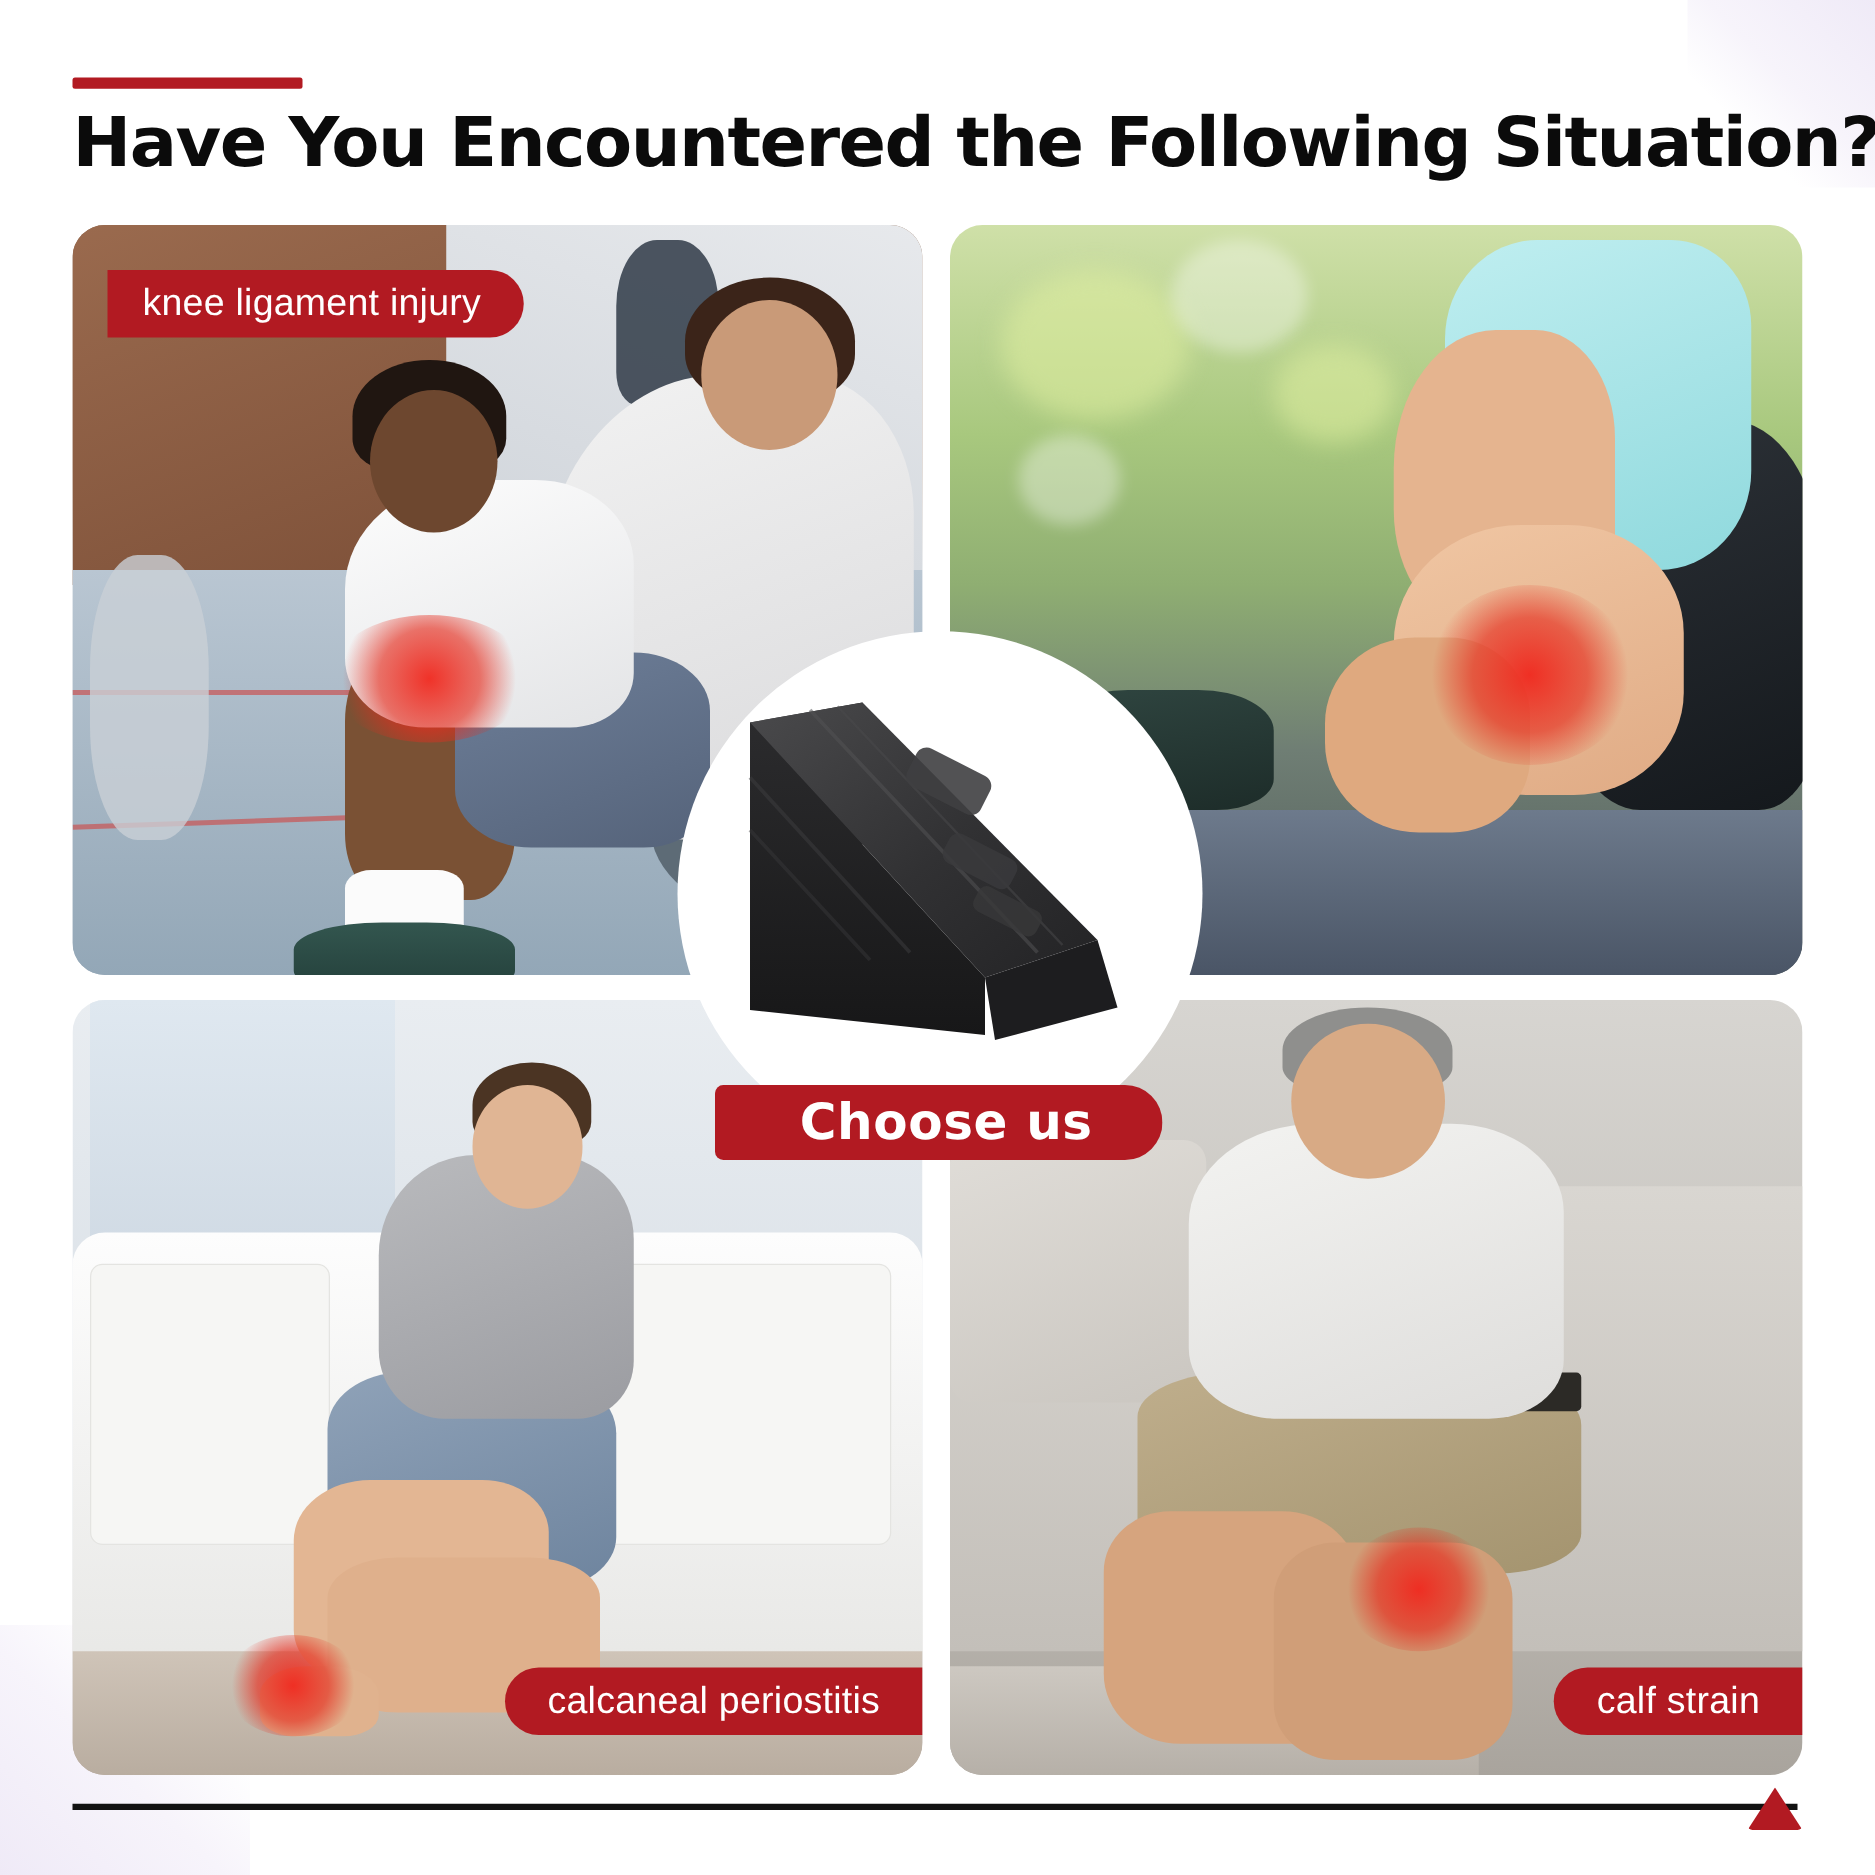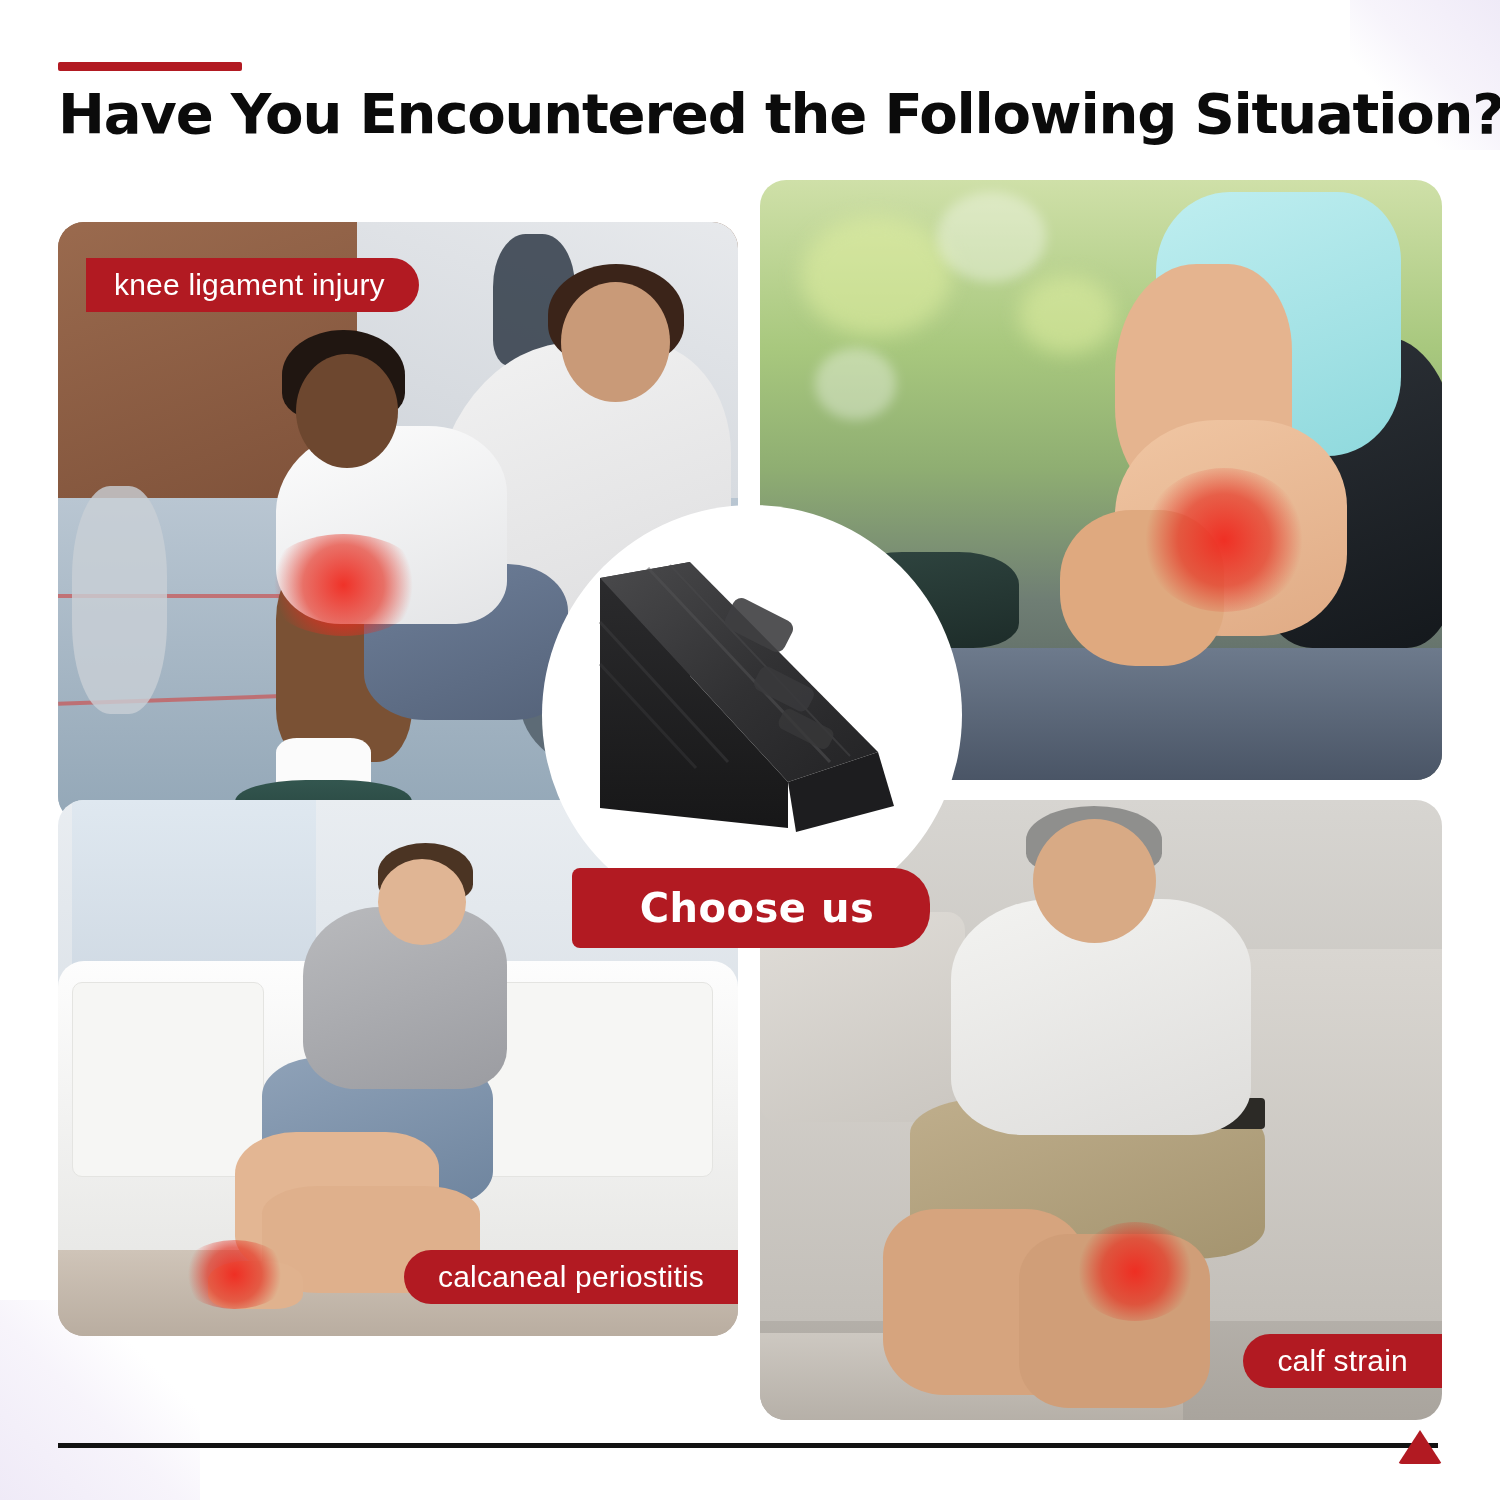--- a/index.html
+++ b/index.html
@@ -40,23 +40,23 @@
     transform:scaleX(1.02);
     transform-origin:left center;
   }
 
   
   .cell{
     position:absolute;
     border-radius:26px;
     overflow:hidden;
   }
-  .cell-tl{left:58px;top:180px;width:680px;height:600px;margin-top:42px;}
+  .cell-tl{left:58px;top:180px;width:680px;height:600px;}
   .cell-tr{left:760px;top:180px;width:682px;height:600px;}
-  .cell-bl{left:58px;top:800px;width:680px;height:536px;}
+  .cell-bl{left:58px;top:800px;width:680px;height:620px;}
   .cell-br{left:760px;top:800px;width:682px;height:620px;}
 
   
   .ph{position:absolute;inset:0;}
 
   
   .tl-bg{background:linear-gradient(180deg,#8d6a52 0%,#9a7258 32%,#cfd6dc 46%,#b9c4cd 60%,#9fb0bd 100%);}
   .tl-wall{position:absolute;left:0;top:0;width:44%;height:48%;
     background:linear-gradient(160deg,#9a6a4e,#7e5139);}
   .tl-wall2{position:absolute;left:44%;top:0;width:56%;height:46%;
@@ -183,21 +183,21 @@
     background:#ffffff;border-radius:50%;
     z-index:5;
     box-shadow:0 0 0 0 rgba(0,0,0,0);
   }
   .wedge{
     position:absolute;left:578px;top:556px;width:348px;height:300px;z-index:6;
   }
   .choose-banner{
     position:absolute;left:572px;top:868px;z-index:7;
     background:#b21a22;
-    height:80px;
+    height:60px;
     width:358px;
     border-radius:8px 36px 36px 8px;
     display:flex;align-items:center;justify-content:center;
     clip-path:polygon(0 0,100% 0,100% 100%,0 100%);
   }
   .choose-banner .txt{
     color:#ffffff;
     font-family:"DejaVu Sans", sans-serif;
     font-weight:bold;
     font-size:40px;

